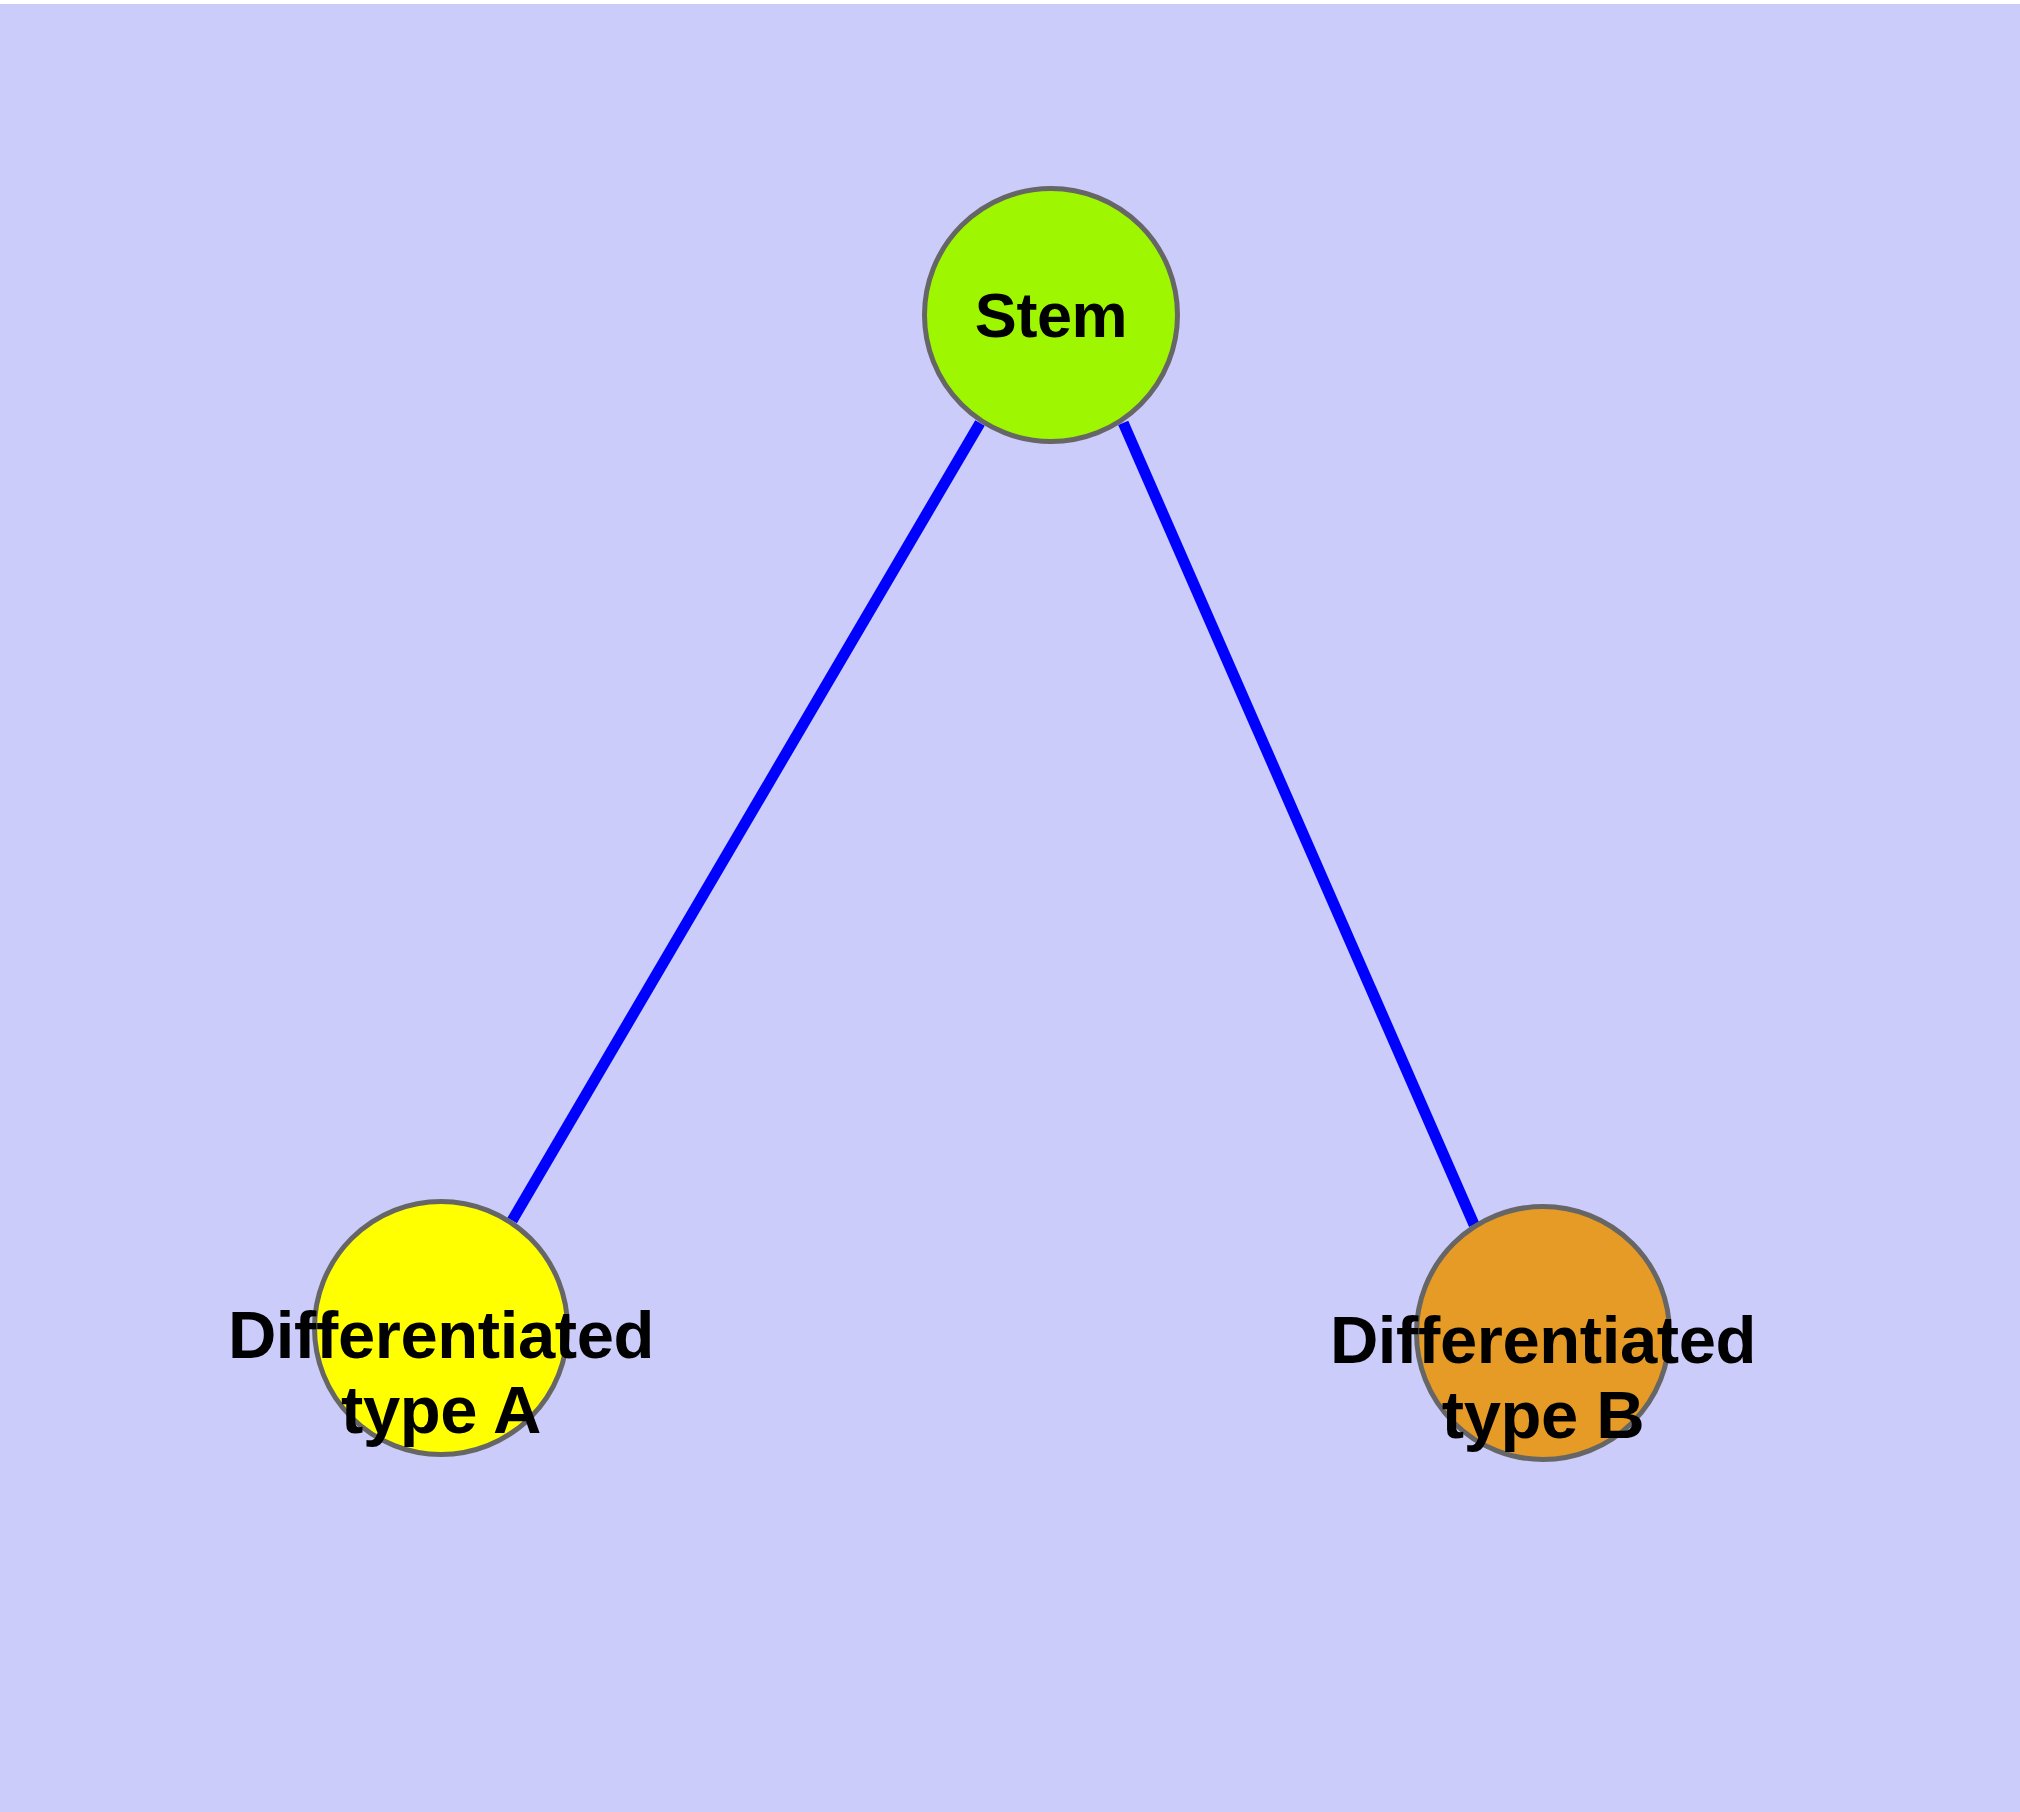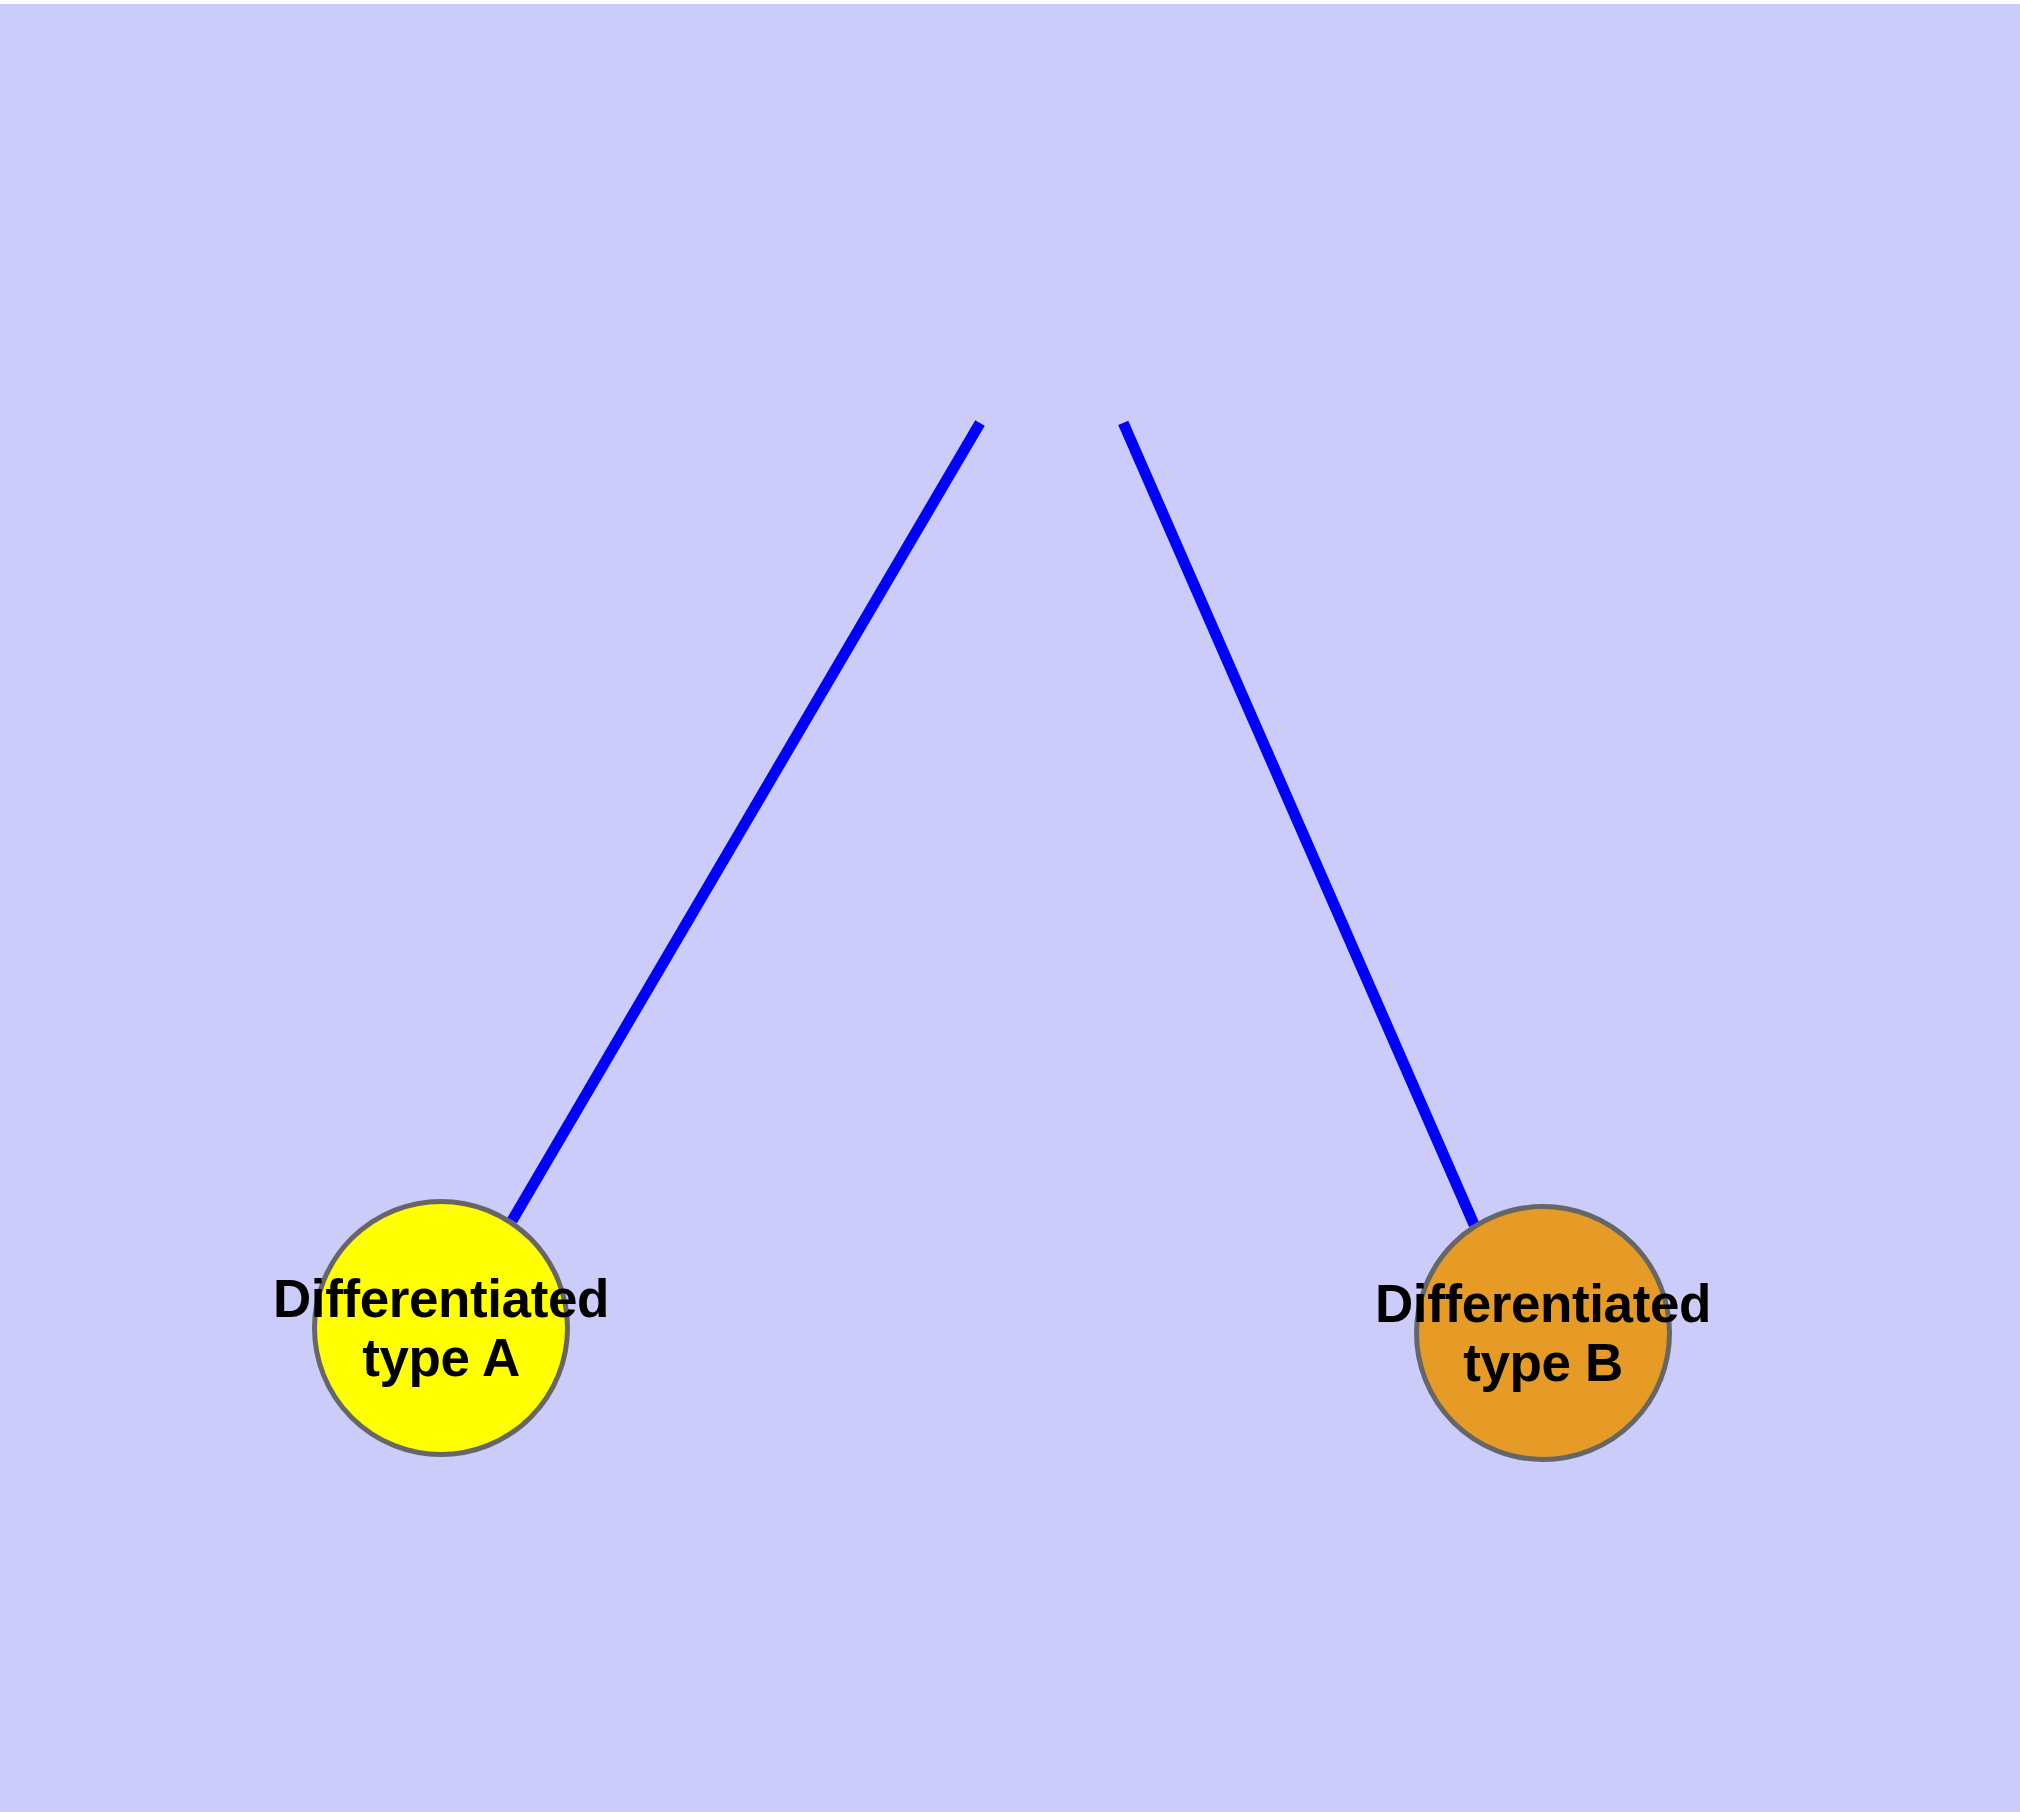--- a/index.html
+++ b/index.html
@@ -64,34 +64,37 @@
     background: #ffff00;
   }
   #node-diff-b {
     left: 1414px;
     top: 1204px;
     width: 258px;
     height: 258px;
     background: #e59b26;
   }
   #node-diff-a .node-label,
-  #node-diff-b .node-label { font-size: 53px; }
+  #node-diff-b .node-label { font-size: 67px; margin-top: 44px; }
 </style>
 </head>
 <body>
 
 <div id="canvas">
 
   <div id="plot-bg"></div>
 
   <svg id="edge-layer" viewBox="0 0 2384 2138" xmlns="http://www.w3.org/2000/svg">
     <line x1="1156" y1="499" x2="604" y2="1440" stroke="#0000ff" stroke-width="13" stroke-linecap="butt"></line>
     <line x1="1325" y1="499" x2="1739" y2="1445" stroke="#0000ff" stroke-width="13" stroke-linecap="butt"></line>
   </svg>
 
+  <div class="node" id="node-stem">
+    <span class="node-label">Stem</span>
+  </div>
 
   <div class="node" id="node-diff-a">
     <span class="node-label">Differentiated
 type A</span>
   </div>
 
   <div class="node" id="node-diff-b">
     <span class="node-label">Differentiated
 type B</span>
   </div>

